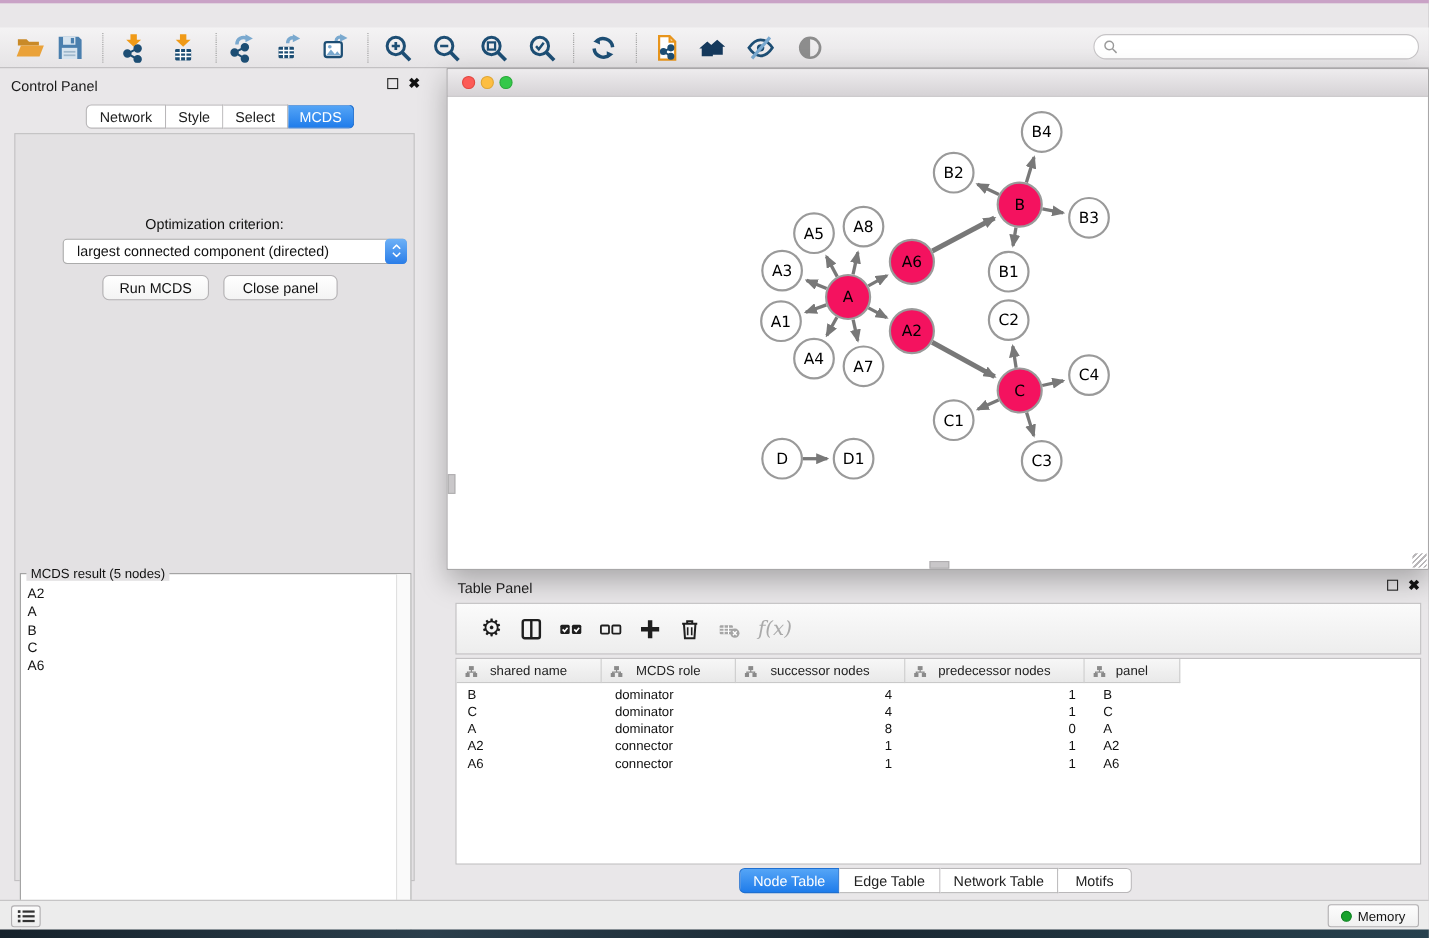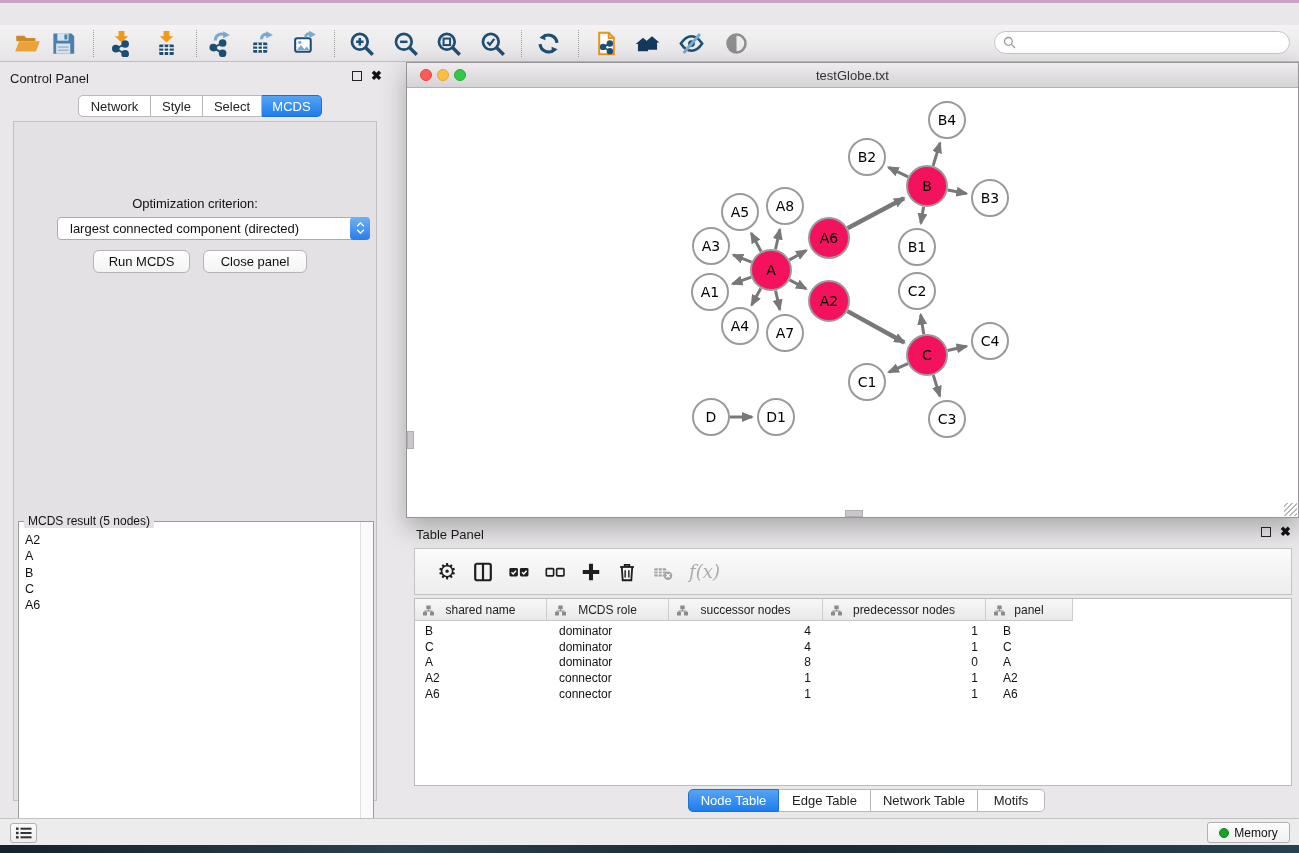--- a/index.html
+++ b/index.html
@@ -86,21 +86,21 @@
   .tico .gear { font-size:22px; color:#1c1c1c; line-height:22px; font-family:"DejaVu Sans",sans-serif; }
   .fx { font-size:18px; color:#aaa; font-family:"DejaVu Serif",serif; font-style:italic;margin-left:11px; }
   .tablebox { position:absolute; left:8px; top:80px; width:878px; height:188px; background:#fff; border:1px solid #bdbbbd; overflow:hidden; }
   .thead { position:absolute; left:0; top:0; height:22px; background:linear-gradient(#f7f7f7,#e9e9e9); border-bottom:1px solid #c9c9c9; display:flex; }
   .th { position:relative; height:22px; border-right:1px solid #cdcdcd; display:flex; align-items:center; justify-content:center; font-size:12px; color:#222; }
   .th svg { position:absolute; left:8px; width:11px; height:11px; }
   .trow { position:absolute; left:0; height:15.7px; display:flex; font-size:12px; color:#111; }
   .td { height:15.7px; line-height:15.7px; white-space:nowrap; overflow:hidden; }
 
   
-  .bottom-tabs { position:absolute; left:688px; top:789px; display:flex; height:23px; }
+  .bottom-tabs { position:absolute; left:672px; top:789px; display:flex; height:23px; }
   .bottom-tabs .tabseg { height:23px; }
 
   
   .statusbar { position:absolute; left:0; top:818px; width:100%; height:27px; background:#ececec; border-top:1px solid #c3c1c3; }
   .list-btn { position:absolute; left:10px; top:4px; width:27px; height:20px; border:1px solid #b2b0b2; border-radius:3px;
     background:linear-gradient(#fcfcfc,#ededed); display:flex; align-items:center; justify-content:center; }
   .mem-btn { position:absolute; right:9px; top:3px; width:83px; height:21px; border:1px solid #b2b0b2; border-radius:3px;
     background:linear-gradient(#fdfdfd,#f0f0f0); display:flex; align-items:center; justify-content:center; gap:5px; font-size:12px; color:#111; }
   .mem-dot { width:10px; height:10px; border-radius:50%; background:#17a22c; border:1px solid #0d8220; }
 </style>
@@ -299,21 +299,20 @@
         <div class="result-scroll"></div>
       </div>
     </div>
   </div>
 
   <div class="netwin">
     <div class="net-titlebar">
       <span class="tl red"></span>
       <span class="tl yellow"></span>
       <span class="tl green"></span>
-      <div class="net-title">testGlobe.txt</div>
     </div>
     <div class="canvas">
       <svg id="graph-svg" width="891" height="429">
           <defs>
             <marker id="arrow" viewBox="0 0 12 10" refX="10" refY="5" markerWidth="12" markerHeight="10" orient="auto" markerUnits="userSpaceOnUse">
               <path d="M0 0L12 5L0 10z" fill="#787878"></path>
             </marker>
           </defs>
           <line x1="354.10107730506843" y1="163.47943495786996" x2="344.3130545084932" y2="145.1663600481486" stroke="#787878" stroke-width="3" marker-end="url(#arrow)"></line>
           <line x1="368.4876344549141" y1="161.4850996346785" x2="372.87127490866965" y2="141.4456004175103" stroke="#787878" stroke-width="3" marker-end="url(#arrow)"></line>

